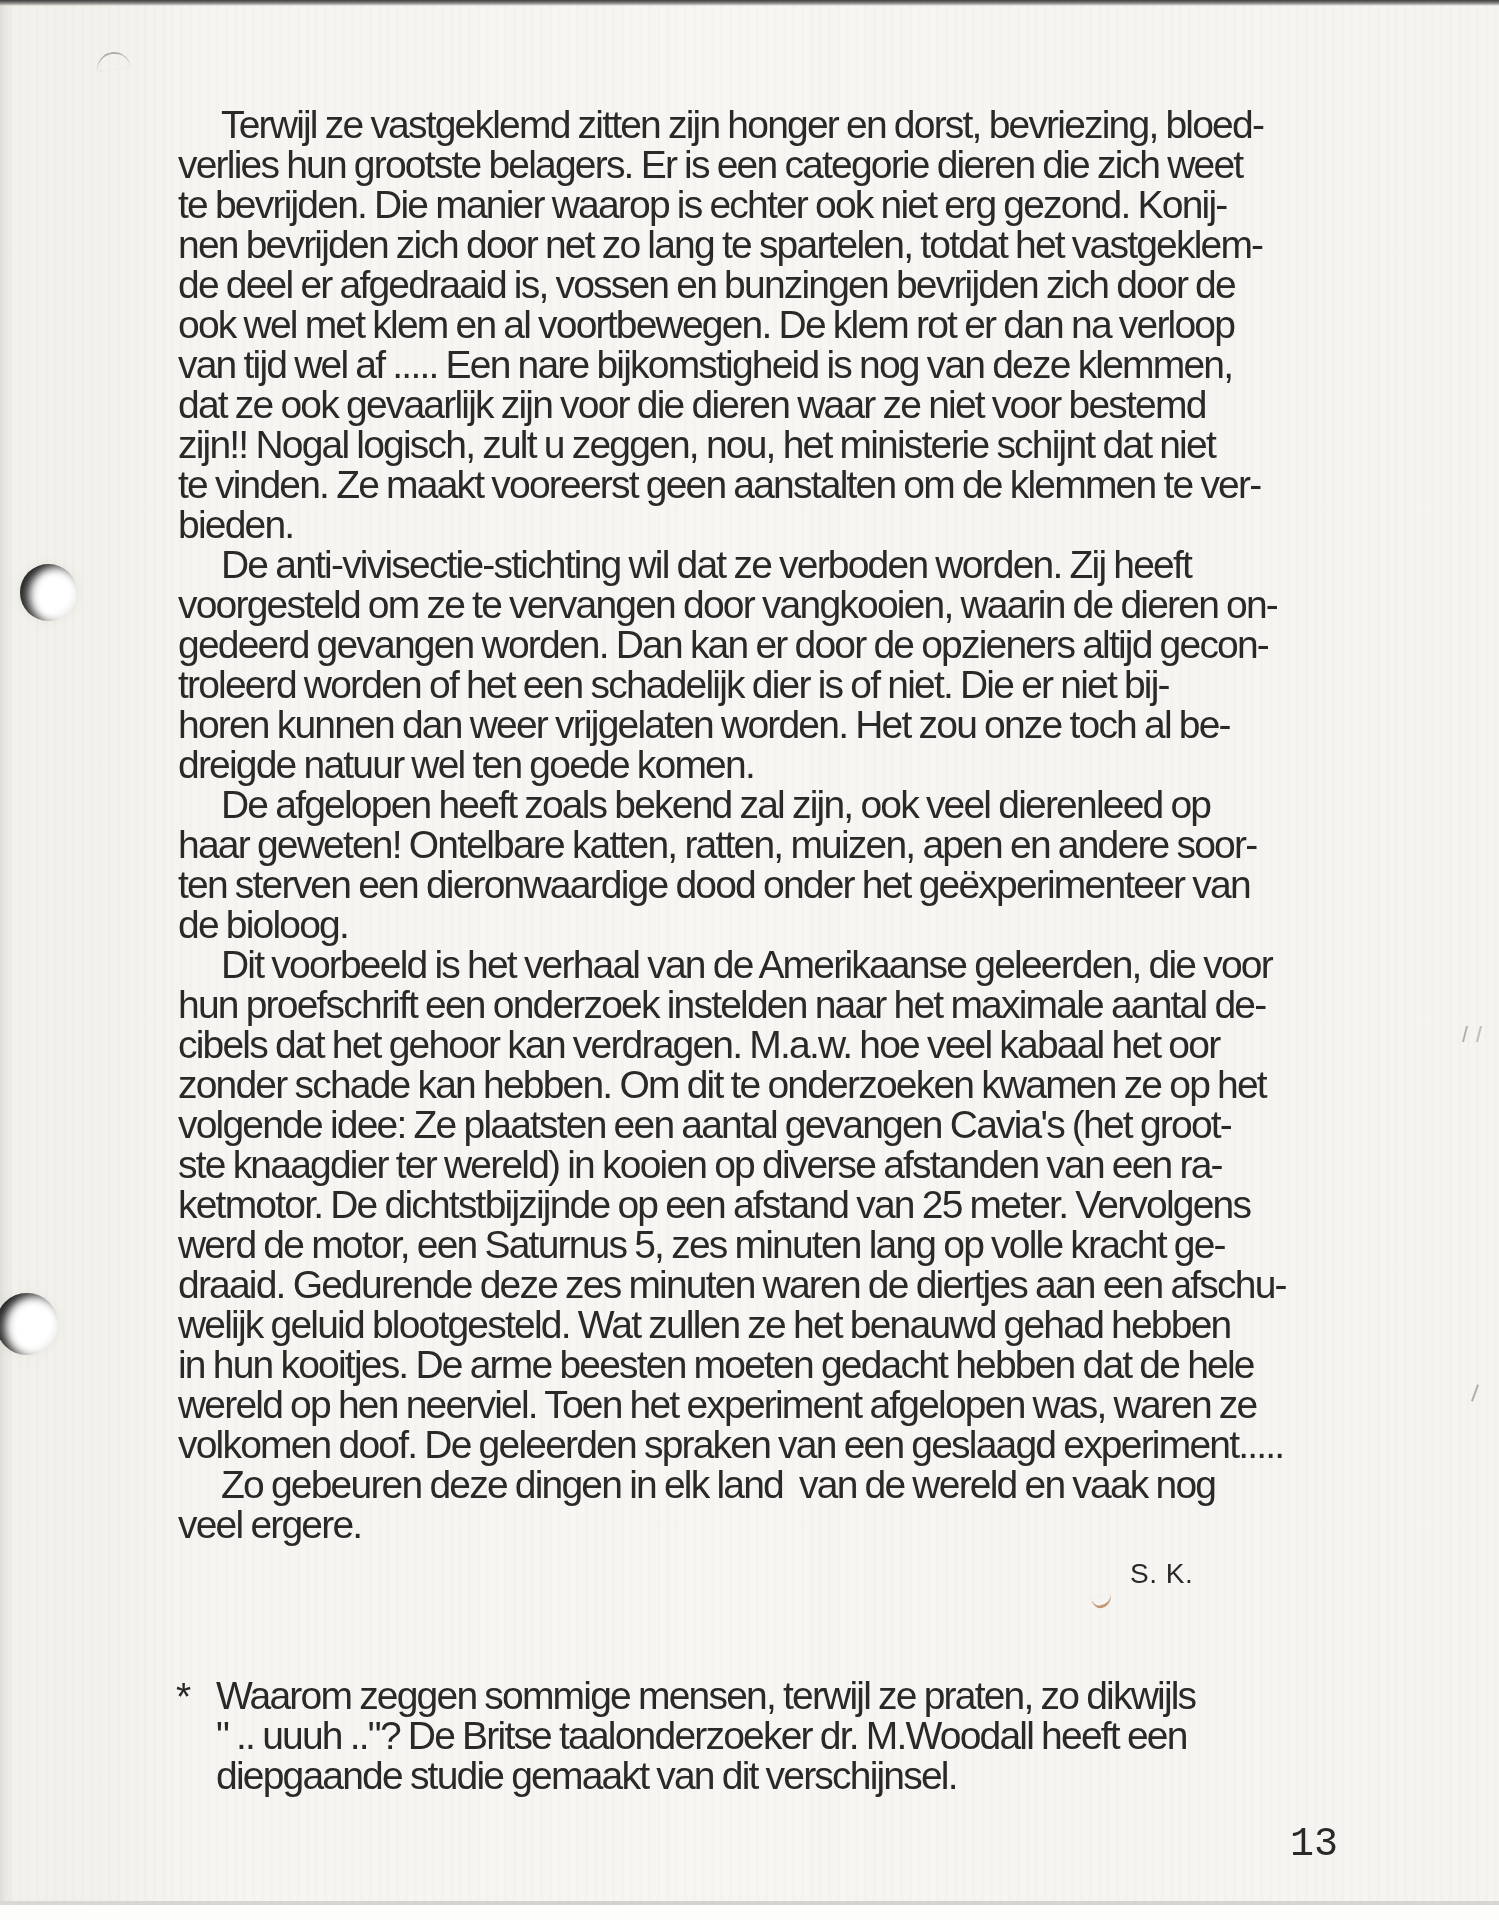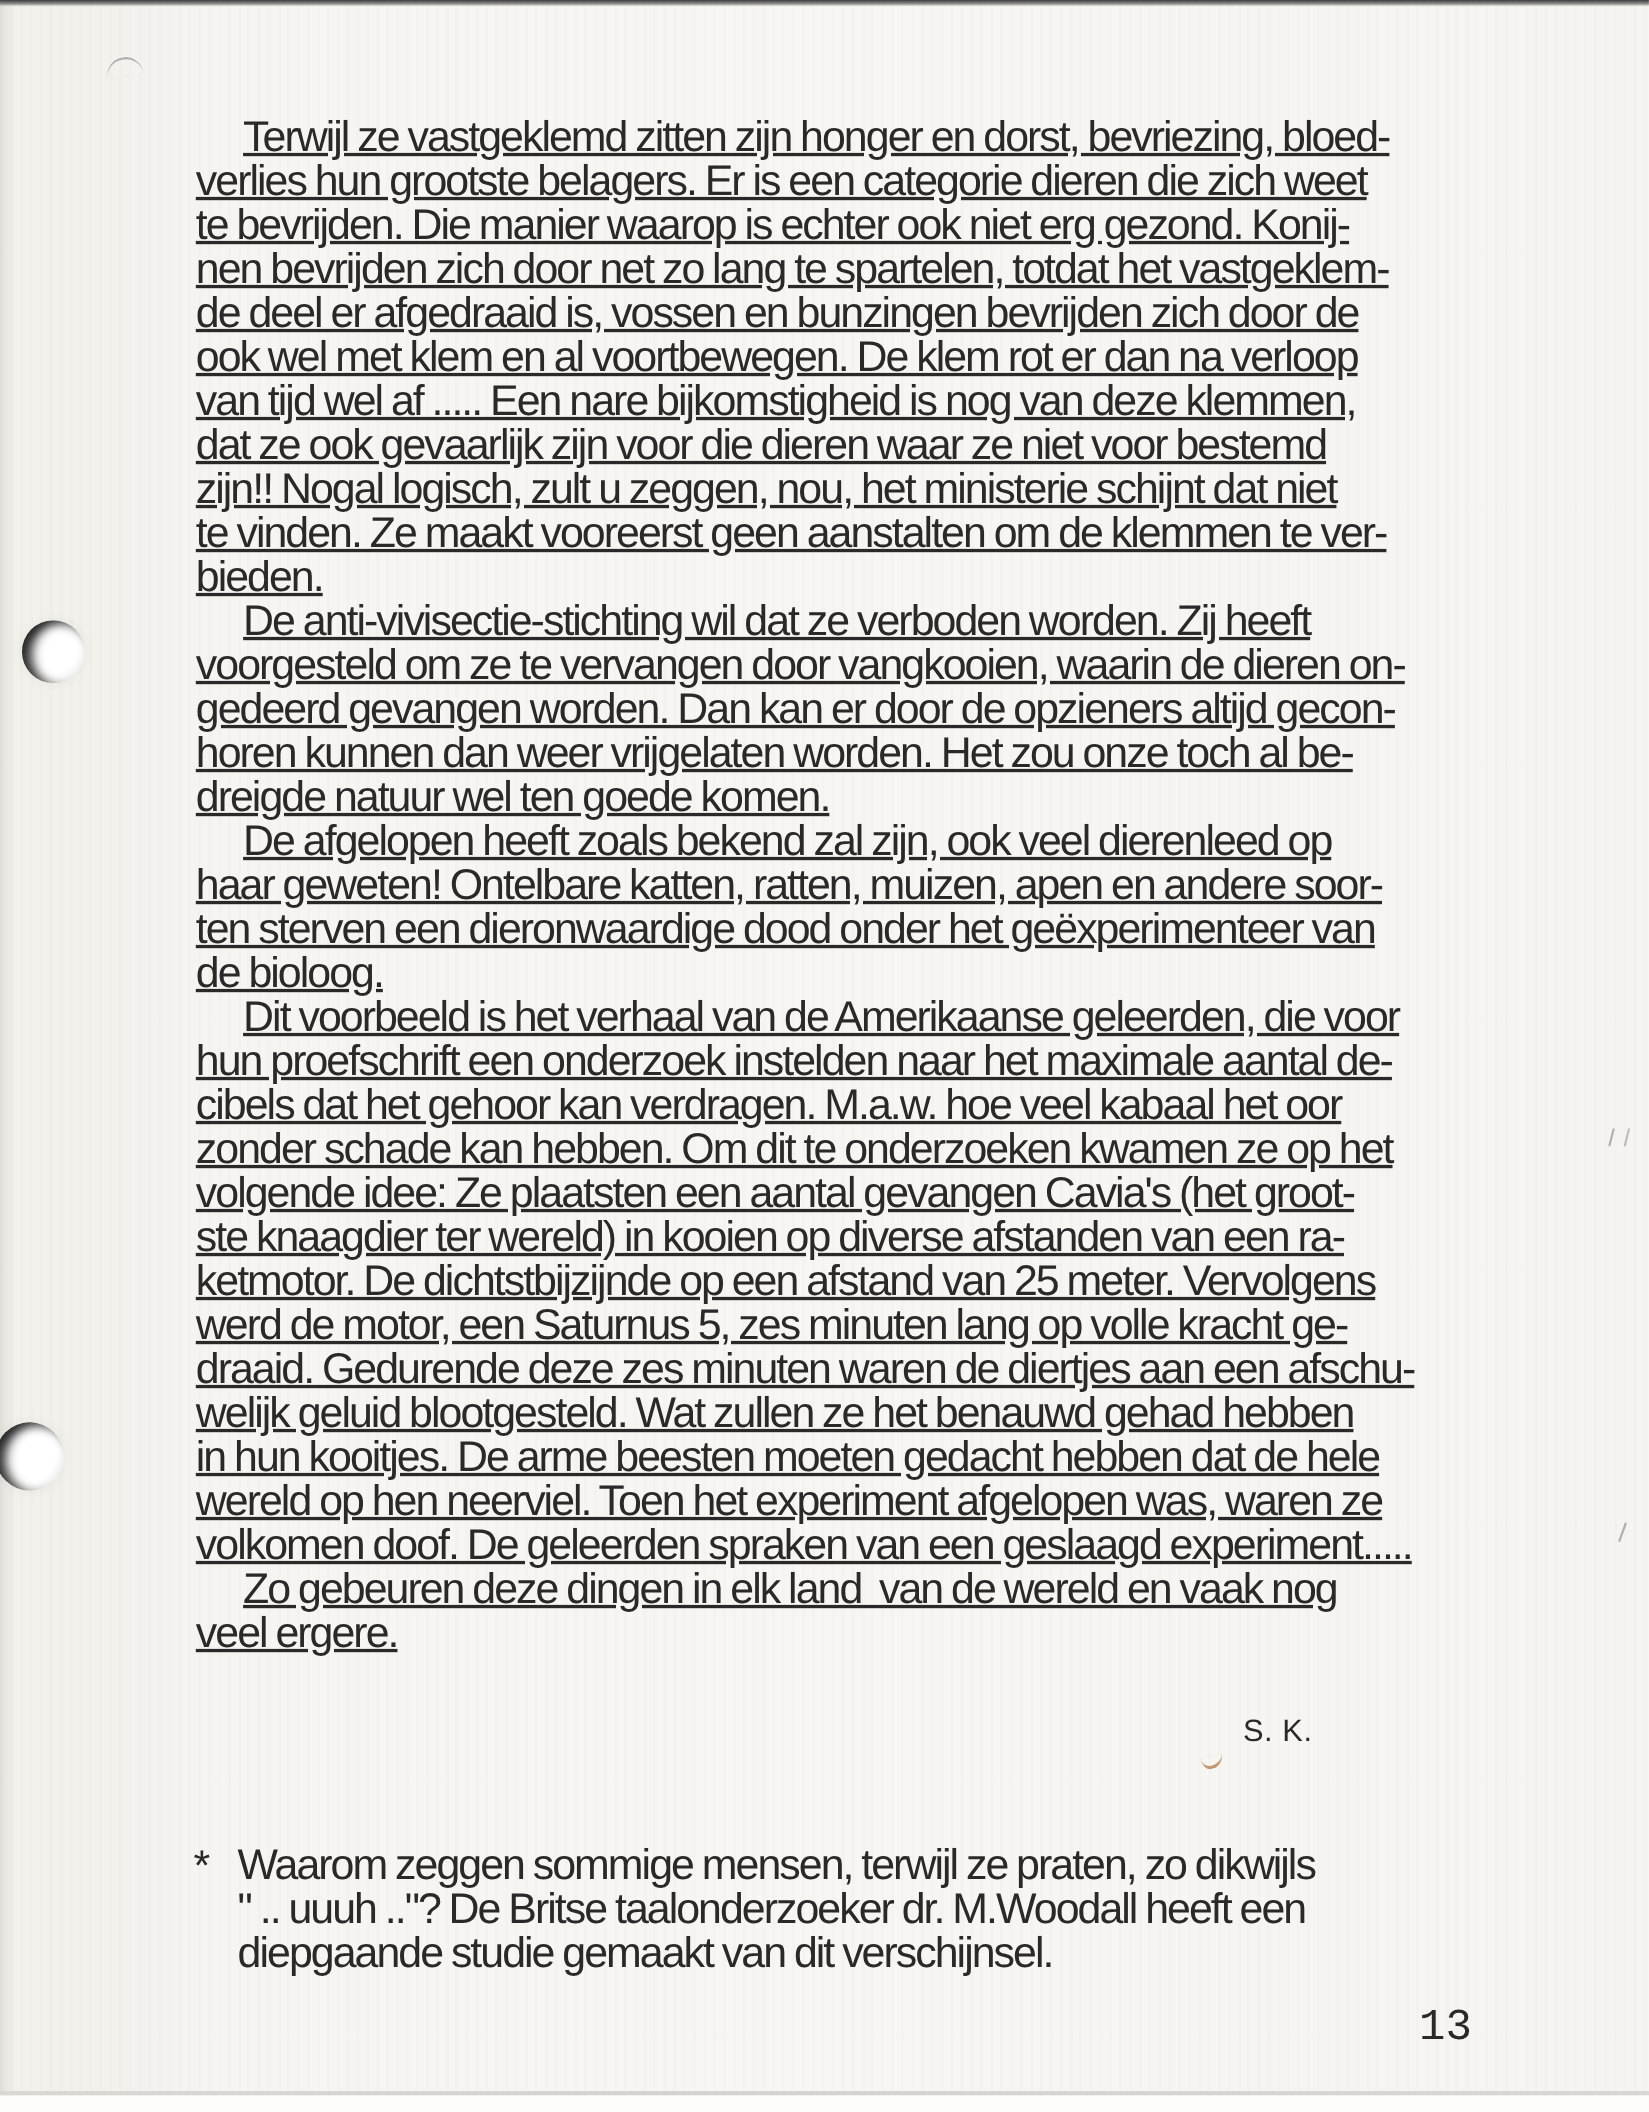--- a/index.html
+++ b/index.html
@@ -28,21 +28,21 @@
     box-shadow:
       inset 13px 3px 10px -4px rgba(22,22,22,0.88),
       inset 3px 10px 8px -6px rgba(22,22,22,0.45),
       inset -2px -3px 7px rgba(0,0,0,0.07),
       0 0 12px rgba(0,0,0,0.05);
   }
   .hole-top{left:20px;top:564px;width:57px;height:57px;}
   .hole-bottom{left:-4px;top:1293px;width:62px;height:62px;}
   .article{
     position:absolute;left:178px;top:105px;width:1250px;
-    font-size:39px;line-height:40px;letter-spacing:-1.8px;word-spacing:-1px;text-decoration:underline;
+    font-size:39px;line-height:40px;letter-spacing:-1.8px;word-spacing:-1px;
   }
   .line{white-space:pre;height:40px;}
   .line.indent{padding-left:43px;}
   .signature{
     position:absolute;left:1130px;top:1558px;
     font-size:28px;letter-spacing:0.5px;white-space:pre;
   }
   .footnote{
     position:absolute;left:216px;top:1675px;width:1220px;
     font-size:39px;line-height:41px;letter-spacing:-1.8px;word-spacing:-1px;
@@ -101,20 +101,21 @@
       <div class="line">van tijd wel af ..... Een nare bijkomstigheid is nog van deze klemmen,</div>
       <div class="line">dat ze ook gevaarlijk zijn voor die dieren waar ze niet voor bestemd</div>
       <div class="line">zijn!! Nogal logisch, zult u zeggen, nou, het ministerie schijnt dat niet</div>
       <div class="line">te vinden. Ze maakt vooreerst geen aanstalten om de klemmen te ver-</div>
       <div class="line">bieden.</div>
     </div>
     <div>
       <div class="line indent">De anti-vivisectie-stichting wil dat ze verboden worden. Zij heeft</div>
       <div class="line">voorgesteld om ze te vervangen door vangkooien, waarin de dieren on-</div>
       <div class="line">gedeerd gevangen worden. Dan kan er door de opzieners altijd gecon-</div>
+      <div class="line">troleerd worden of het een schadelijk dier is of niet. Die er niet bij-</div>
       <div class="line">horen kunnen dan weer vrijgelaten worden. Het zou onze toch al be-</div>
       <div class="line">dreigde natuur wel ten goede komen.</div>
     </div>
     <div>
       <div class="line indent">De afgelopen heeft zoals bekend zal zijn, ook veel dierenleed op</div>
       <div class="line">haar geweten! Ontelbare katten, ratten, muizen, apen en andere soor-</div>
       <div class="line">ten sterven een dieronwaardige dood onder het geëxperimenteer van</div>
       <div class="line">de bioloog.</div>
     </div>
     <div>

